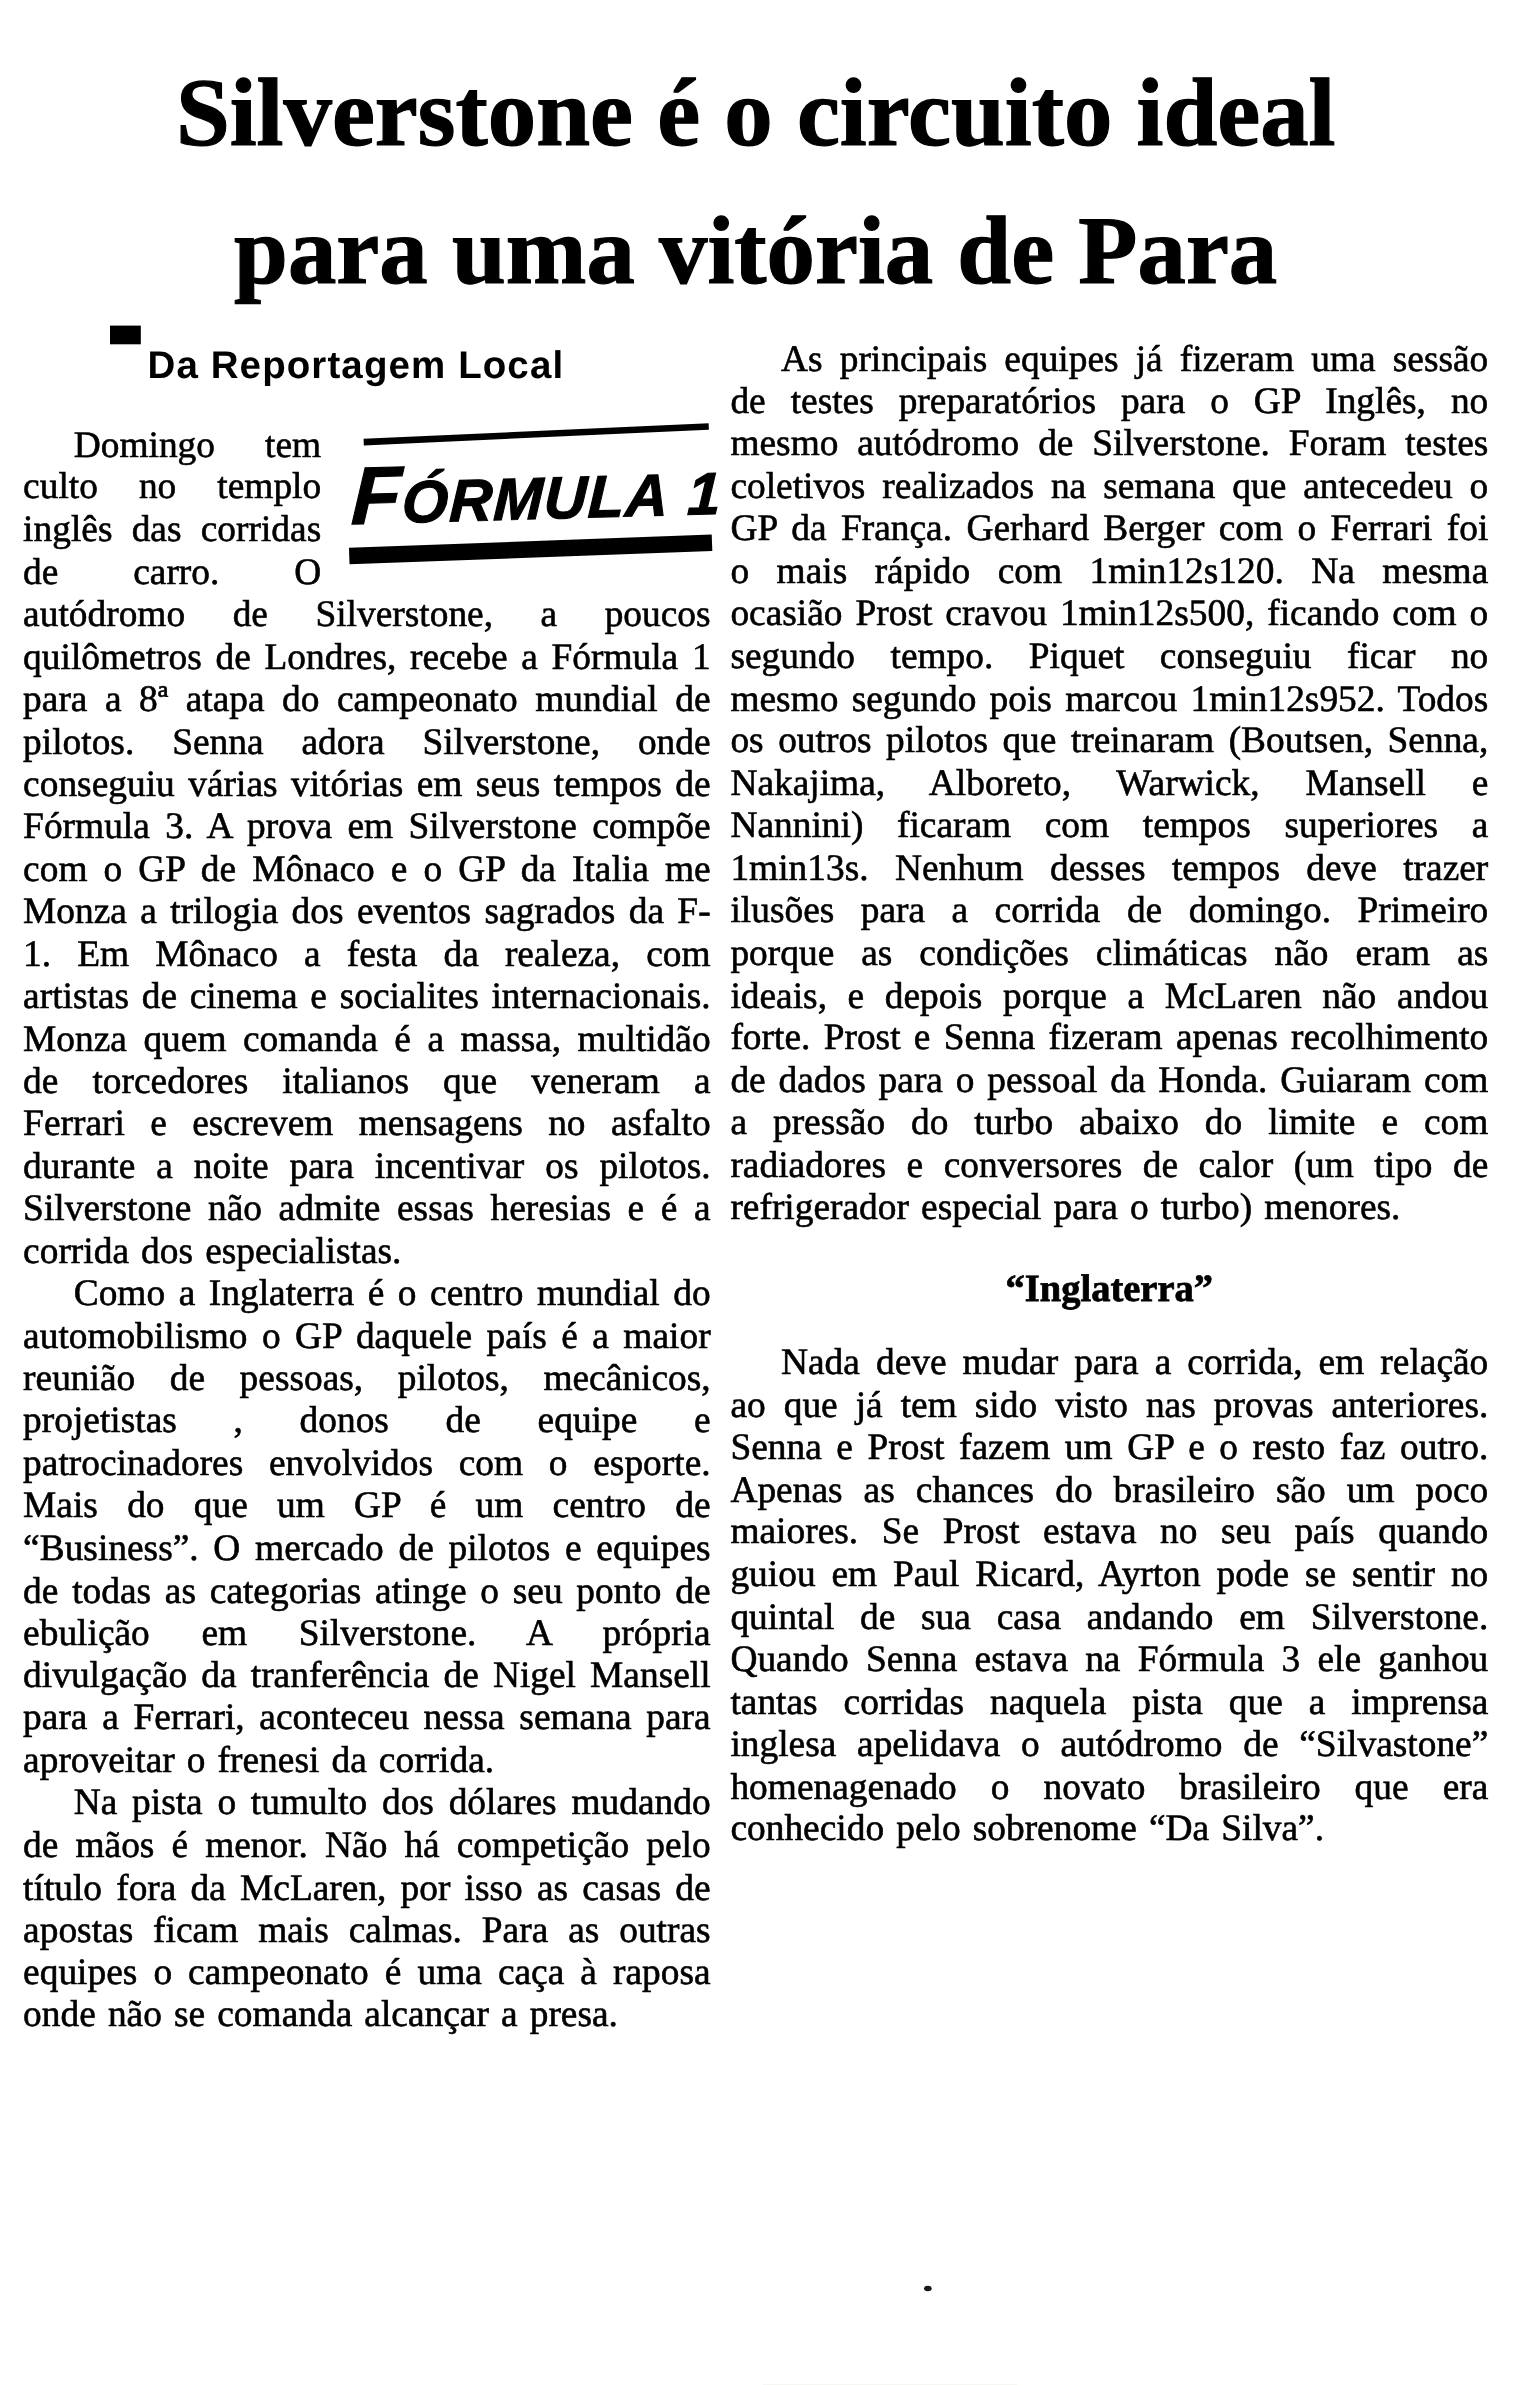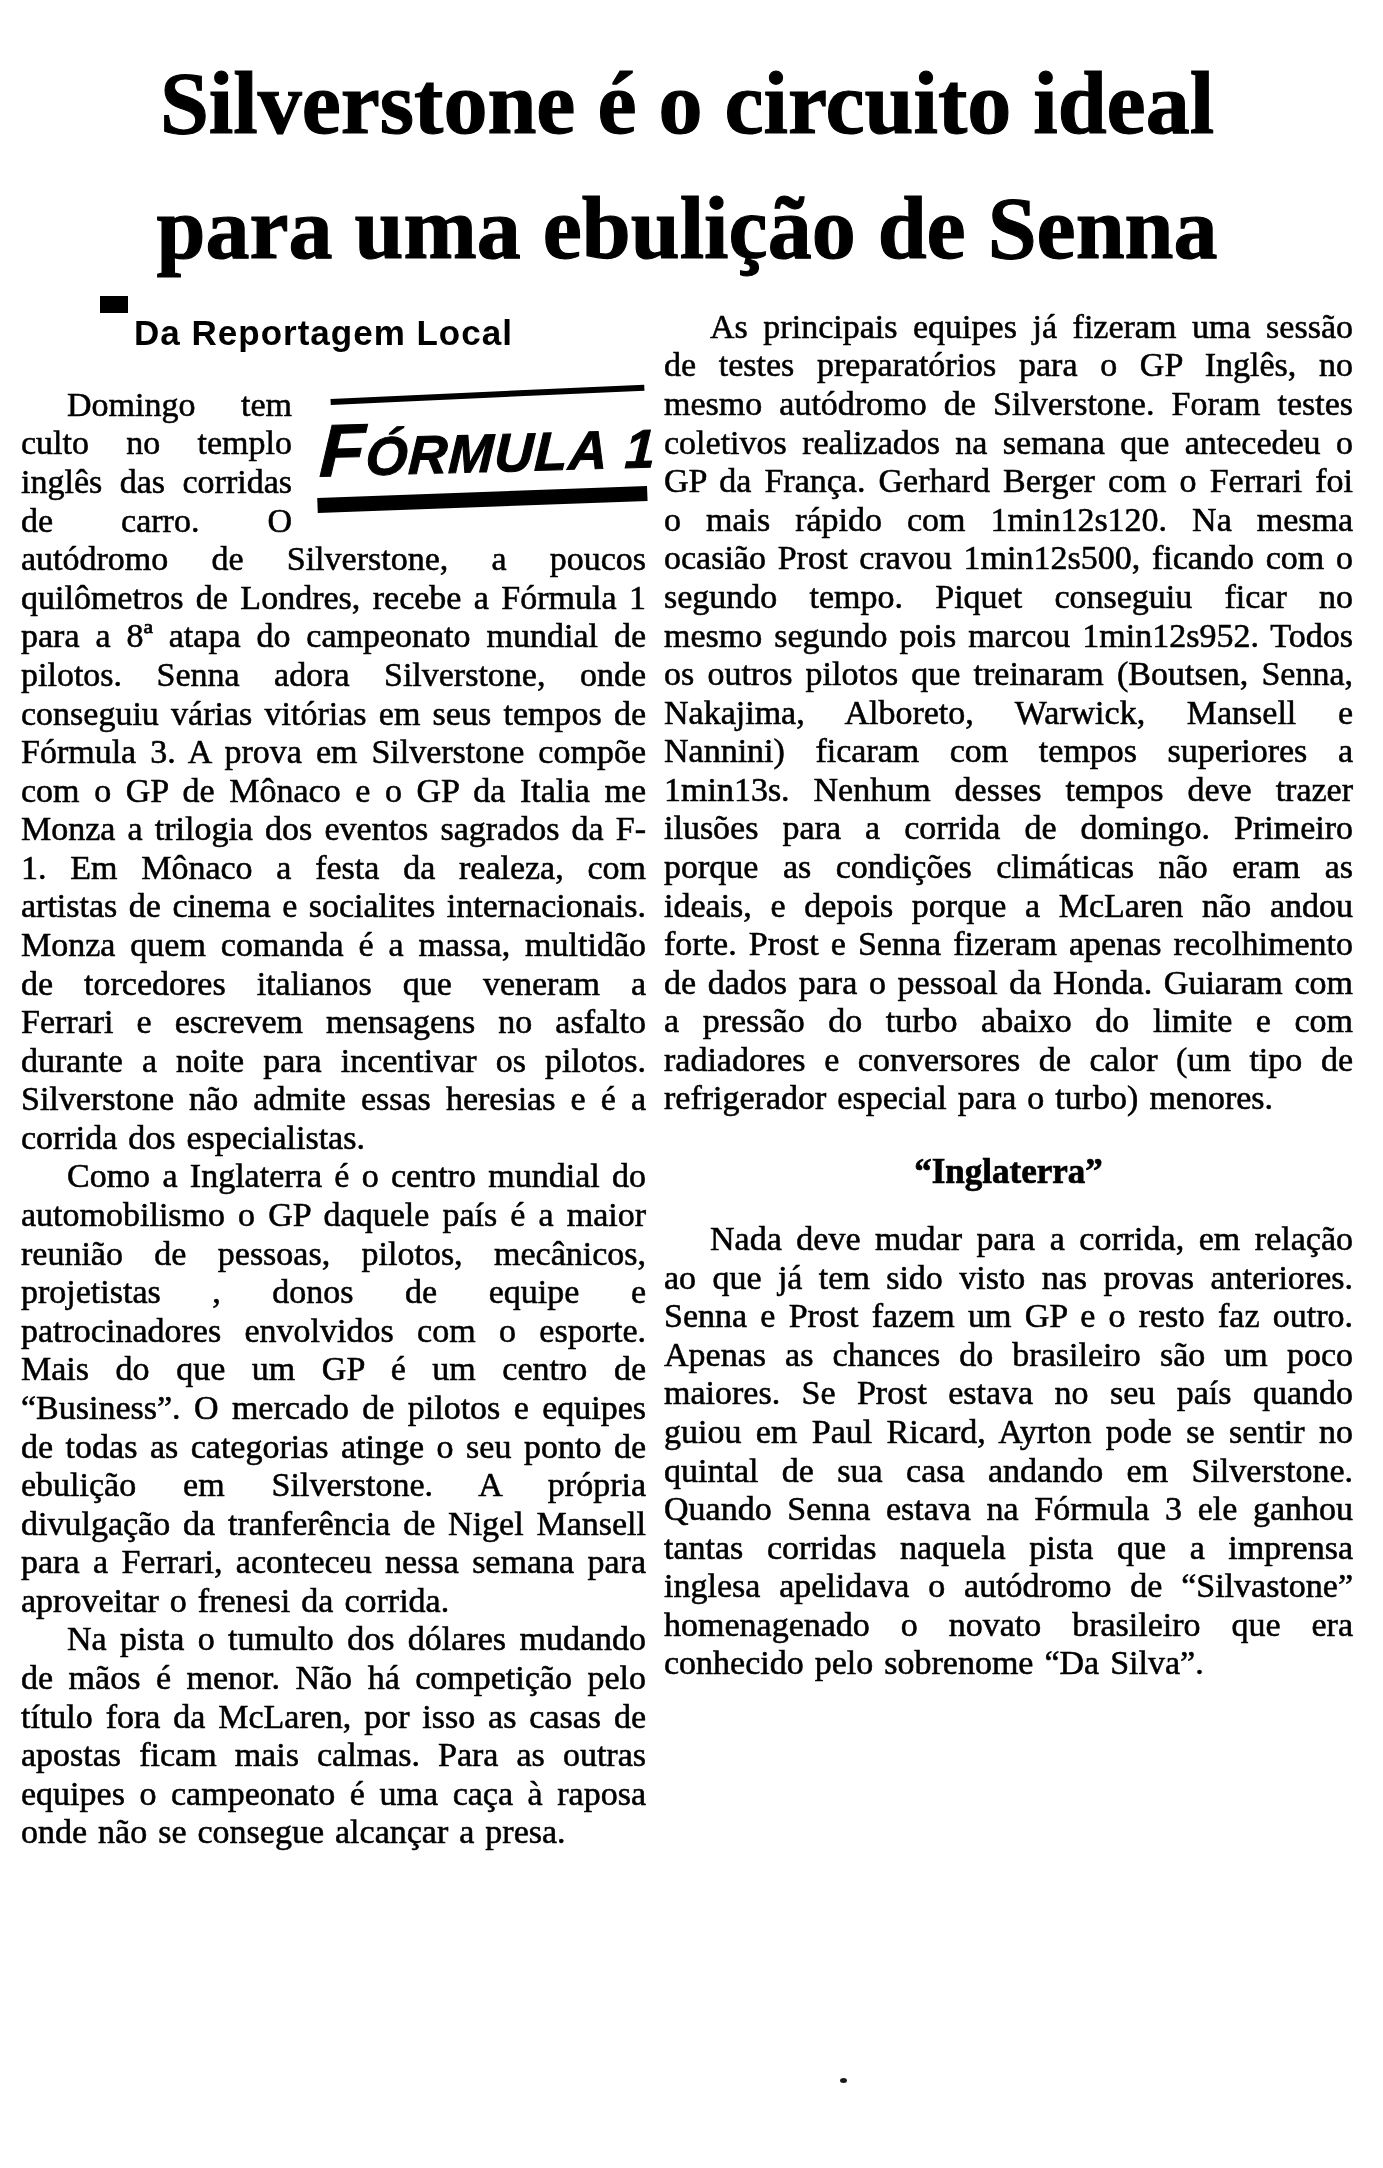--- a/index.html
+++ b/index.html
@@ -132,39 +132,39 @@
 </head>
 <body>
 
 <div class="page">
 
   <div class="artifact-blob"></div>
   <div class="artifact-dot"></div>
 
   <header class="headline">
     <span class="headline-line">Silverstone é o circuito ideal</span>
-    <span class="headline-line">para uma ebulição de Senna</span>
+    <span class="headline-line">para uma vitória de Para</span>
   </header>
 
   <div class="columns">
 
     <div class="col-left">
 
       <div class="byline">Da Reportagem Local</div>
 
       <p class="body-text">
         <span class="f1-badge">
           <span class="f1-text">FÓRMULA 1</span>
         </span>
         <span>Domingo tem culto no templo inglês das corridas de carro. O autódromo de Silverstone, a poucos quilômetros de Londres, recebe a Fórmula 1 para a 8ª atapa do campeonato mundial de pilotos. Senna adora Silverstone, onde conseguiu várias vitórias em seus tempos de Fórmula 3. A prova em Silverstone compõe com o GP de Mônaco e o GP da Italia me Monza a trilogia dos eventos sagrados da F-1. Em Mônaco a festa da realeza, com artistas de cinema e socialites internacionais. Monza quem comanda é a massa, multidão de torcedores italianos que veneram a Ferrari e escrevem mensagens no asfalto durante a noite para incentivar os pilotos. Silverstone não admite essas heresias e é a corrida dos especialistas.</span>
       </p>
 
       <p class="body-text">Como a Inglaterra é o centro mundial do automobilismo o GP daquele país é a maior reunião de pessoas, pilotos, mecânicos, projetistas , donos de equipe e patrocinadores envolvidos com o esporte. Mais do que um GP é um centro de “Business”. O mercado de pilotos e equipes de todas as categorias atinge o seu ponto de ebulição em Silverstone. A própria divulgação da tranferência de Nigel Mansell para a Ferrari, aconteceu nessa semana para aproveitar o frenesi da corrida.</p>
 
-      <p class="body-text">Na pista o tumulto dos dólares mudando de mãos é menor. Não há competição pelo título fora da McLaren, por isso as casas de apostas ficam mais calmas. Para as outras equipes o campeonato é uma caça à raposa onde não se consegue alcançar a presa.</p>
+      <p class="body-text">Na pista o tumulto dos dólares mudando de mãos é menor. Não há competição pelo título fora da McLaren, por isso as casas de apostas ficam mais calmas. Para as outras equipes o campeonato é uma caça à raposa onde não se comanda alcançar a presa.</p>
 
     </div>
 
     <div class="col-right">
 
       <p class="body-text">As principais equipes já fizeram uma sessão de testes preparatórios para o GP Inglês, no mesmo autódromo de Silverstone. Foram testes coletivos realizados na semana que antecedeu o GP da França. Gerhard Berger com o Ferrari foi o mais rápido com 1min12s120. Na mesma ocasião Prost cravou 1min12s500, ficando com o segundo tempo. Piquet conseguiu ficar no mesmo segundo pois marcou 1min12s952. Todos os outros pilotos que treinaram (Boutsen, Senna, Nakajima, Alboreto, Warwick, Mansell e Nannini) ficaram com tempos superiores a 1min13s. Nenhum desses tempos deve trazer ilusões para a corrida de domingo. Primeiro porque as condições climáticas não eram as ideais, e depois porque a McLaren não andou forte. Prost e Senna fizeram apenas recolhimento de dados para o pessoal da Honda. Guiaram com a pressão do turbo abaixo do limite e com radiadores e conversores de calor (um tipo de refrigerador especial para o turbo) menores.</p>
 
       <h2 class="subhead">“Inglaterra”</h2>
 
       <p class="body-text">Nada deve mudar para a corrida, em relação ao que já tem sido visto nas provas anteriores. Senna e Prost fazem um GP e o resto faz outro. Apenas as chances do brasileiro são um poco maiores. Se Prost estava no seu país quando guiou em Paul Ricard, Ayrton pode se sentir no quintal de sua casa andando em Silverstone. Quando Senna estava na Fórmula 3 ele ganhou tantas corridas naquela pista que a imprensa inglesa apelidava o autódromo de “Silvastone” homenagenado o novato brasileiro que era conhecido pelo sobrenome “Da Silva”.</p>

